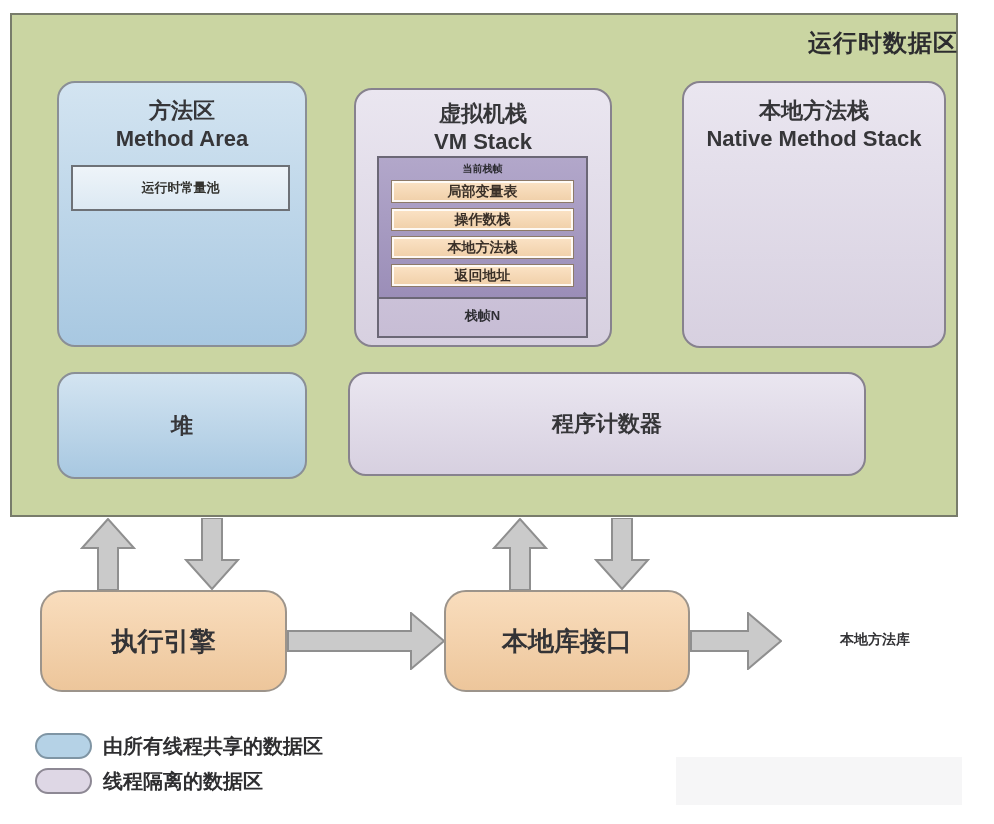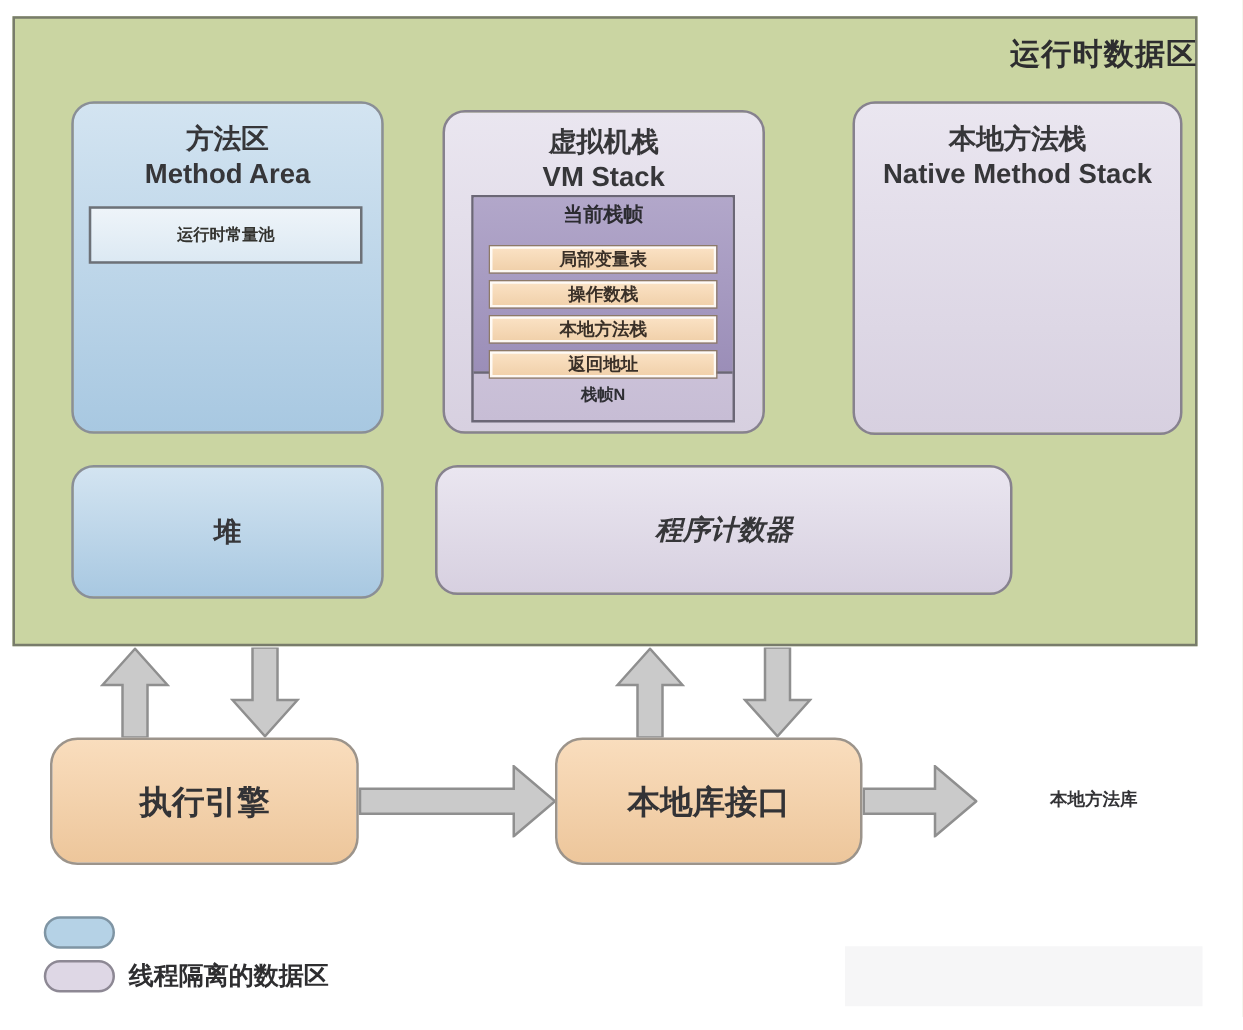--- a/index.html
+++ b/index.html
@@ -61,22 +61,22 @@
     left: 377px; top: 156px; width: 211px; height: 182px;
     border: 2px solid #6b6776;
     background: linear-gradient(to bottom, #d8d0e3, #c7bdd5);
   }
   .frame-current {
     position: absolute; left: 0; top: 0; width: 100%; height: 141px;
     background: linear-gradient(to bottom, #b2a7ca 0%, #9b8eb8 100%);
     border-bottom: 2px solid #6b6776;
   }
   .frame-current-label {
-    font-size: 16px; font-weight: 600; color: #2b2b30;
-    text-align: center; padding-top: 4px; height: 38px;
+    font-size: 10px; font-weight: 600; color: #2b2b30;
+    text-align: center; padding-top: 4px; height: 22px;
   }
   .frame-row {
     margin: 0 12px 5px 12px; height: 23px;
     background: linear-gradient(to bottom, #fbe3c6, #f0cfa8);
     border: 1px solid #8d7a68;
     box-shadow: inset 0 0 0 2px rgba(255,255,255,0.85);
     display: flex; align-items: center; justify-content: center;
     font-size: 14px; font-weight: 600; color: #3a3028;
   }
   .frame-n {
@@ -148,21 +148,21 @@
 
   <div class="abs region purple pad-top-14" style="left:682px; top:81px; width:264px; height:267px;">
     <div class="region-title">本地方法栈</div>
     <div class="region-title">Native Method Stack</div>
   </div>
 
   <div class="abs region blue v-center" style="left:57px; top:372px; width:250px; height:107px;">
     <div class="region-title">堆</div>
   </div>
 
-  <div class="abs region purple v-center" style="left:348px; top:372px; width:462px; height:104px;font-style:italic;">
+  <div class="abs region purple v-center" style="left:348px; top:372px; width:518px; height:104px;">
     <div class="region-title">程序计数器</div>
   </div>
 
   <svg class="abs arrow" style="left:80px; top:518px;" width="56" height="72" viewBox="0 0 56 72">
     <polygon points="28,1 2,30 18,30 18,72 38,72 38,30 54,30" fill="#cacaca" stroke="#8f8f8f" stroke-width="2"></polygon>
   </svg>
   <svg class="abs arrow" style="left:184px; top:518px;" width="56" height="72" viewBox="0 0 56 72">
     <polygon points="18,0 38,0 38,42 54,42 28,71 2,42 18,42" fill="#cacaca" stroke="#8f8f8f" stroke-width="2"></polygon>
   </svg>
   <svg class="abs arrow" style="left:492px; top:518px;" width="56" height="72" viewBox="0 0 56 72">
@@ -182,16 +182,17 @@
 
   <svg class="abs arrow" style="left:690px; top:612px;" width="92" height="58" viewBox="0 0 92 58">
     <polygon points="1,19 58,19 58,1 91,29 58,57 58,39 1,39" fill="#cacaca" stroke="#8f8f8f" stroke-width="2"></polygon>
   </svg>
 
   <div class="abs native-lib-label">本地方法库</div>
 
   <div class="abs faint-rect"></div>
 
   <div class="abs legend-pill shared" style="left:35px; top:733px;"></div>
+  <div class="abs legend-label" style="left:103px; top:733px;">由所有线程共享的数据区</div>
   <div class="abs legend-pill isolated" style="left:35px; top:768px;"></div>
   <div class="abs legend-label" style="left:103px; top:768px;">线程隔离的数据区</div>
 
 </div>
 
 </body></html>

